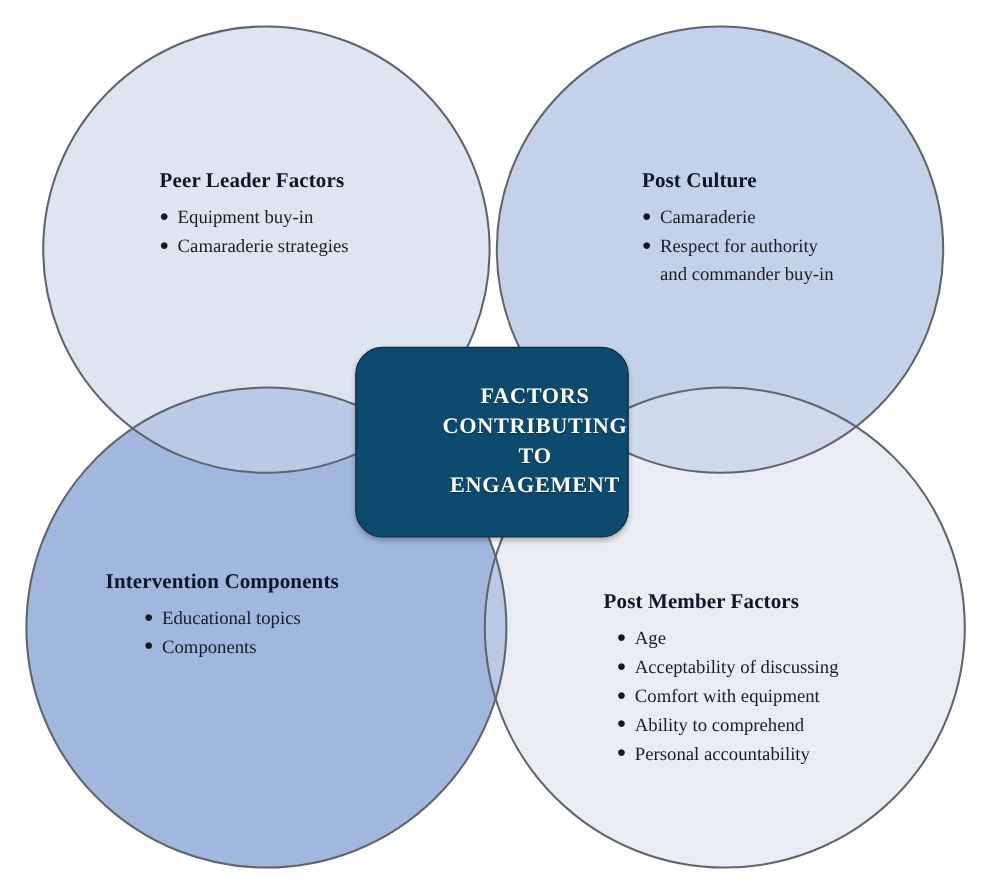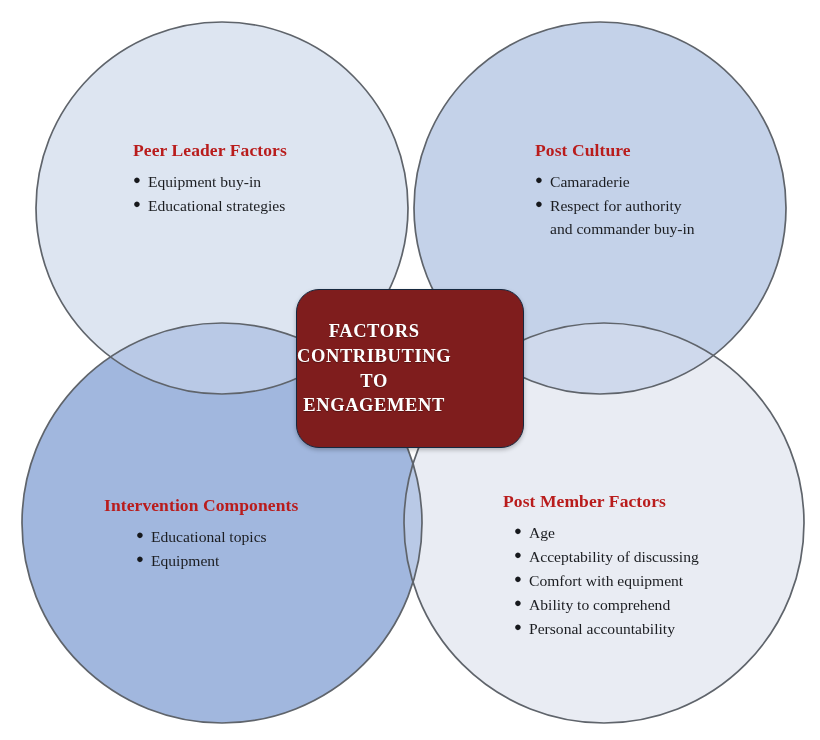--- a/index.html
+++ b/index.html
@@ -28,21 +28,21 @@
   }
 
   
   .quad {
     position: absolute;
     z-index: 5;
   }
   .quad-title {
     font-weight: bold;
     font-size: 17.5px;
-    color: #b91c1c;
+    color: #0f172a;
     letter-spacing: 0.1px;
     margin: 0 0 9px 0;
     white-space: nowrap;
   }
   .quad ul {
     list-style: none;
     margin: 0;
     padding: 0;
   }
   .quad li {
@@ -66,41 +66,41 @@
     padding-left: 0;
   }
 
   
   #quad-tl { left: 133px; top: 140px; }
   #quad-tl ul { margin-left: 0px; }
 
   #quad-tr { left: 535px; top: 140px; }
   #quad-tr ul { margin-left: 0px; }
 
-  #quad-bl { left: 104px; top: 474px; margin-top: 21px; }
+  #quad-bl { left: 88px; top: 474px; }
   #quad-bl ul { margin-left: 32px; }
 
   #quad-br { left: 503px; top: 491px; }
   #quad-br ul { margin-left: 11px; }
 
   
   #center-box {
     position: absolute;
     left: 296px;
     top: 289px;
     width: 226px;
     height: 157px;
-    background: #7f1d1d;
+    background: #0c4a6e;
     border: 1.6px solid #16283f;
     border-radius: 23px;
     box-shadow: 0 2px 4px rgba(0,0,0,0.25);
     z-index: 10;
     display: flex;
     align-items: center;
-    justify-content: flex-start;
+    justify-content: flex-end;
   }
   #center-box-text {
     color: #ffffff;
     font-weight: bold;
     font-size: 18.5px;
     line-height: 1.33;
     text-align: center;
     letter-spacing: 0.6px;
     text-shadow: 0 1px 1px rgba(0,0,0,0.35);
   }
@@ -158,37 +158,37 @@
     <circle cx="222" cy="208" r="186" fill="none" stroke="#5f646b" stroke-width="1.7"></circle>
     <circle cx="600" cy="208" r="186" fill="none" stroke="#5f646b" stroke-width="1.7"></circle>
     <circle cx="222" cy="523" r="200" fill="none" stroke="#5f646b" stroke-width="1.7"></circle>
     <circle cx="604" cy="523" r="200" fill="none" stroke="#5f646b" stroke-width="1.7"></circle>
   </svg>
 
   <div class="quad" id="quad-tl">
     <div class="quad-title">Peer Leader Factors</div>
     <ul>
       <li><span class="bullet">●</span><span>Equipment buy-in</span></li>
-      <li><span class="bullet">●</span><span>Educational strategies</span></li>
+      <li><span class="bullet">●</span><span>Camaraderie strategies</span></li>
     </ul>
   </div>
 
   <div class="quad" id="quad-tr">
     <div class="quad-title">Post Culture</div>
     <ul>
       <li><span class="bullet">●</span><span>Camaraderie</span></li>
       <li><span class="bullet">●</span><span>Respect for authority</span><span class="sub">and commander buy-in</span></li>
     </ul>
   </div>
 
   <div class="quad" id="quad-bl">
     <div class="quad-title">Intervention Components</div>
     <ul>
       <li><span class="bullet">●</span><span>Educational topics</span></li>
-      <li><span class="bullet">●</span><span>Equipment</span></li>
+      <li><span class="bullet">●</span><span>Components</span></li>
     </ul>
   </div>
 
   <div class="quad" id="quad-br">
     <div class="quad-title">Post Member Factors</div>
     <ul>
       <li><span class="bullet">●</span><span>Age</span></li>
       <li><span class="bullet">●</span><span>Acceptability of discussing</span></li>
       <li><span class="bullet">●</span><span>Comfort with equipment</span></li>
       <li><span class="bullet">●</span><span>Ability to comprehend</span></li>

